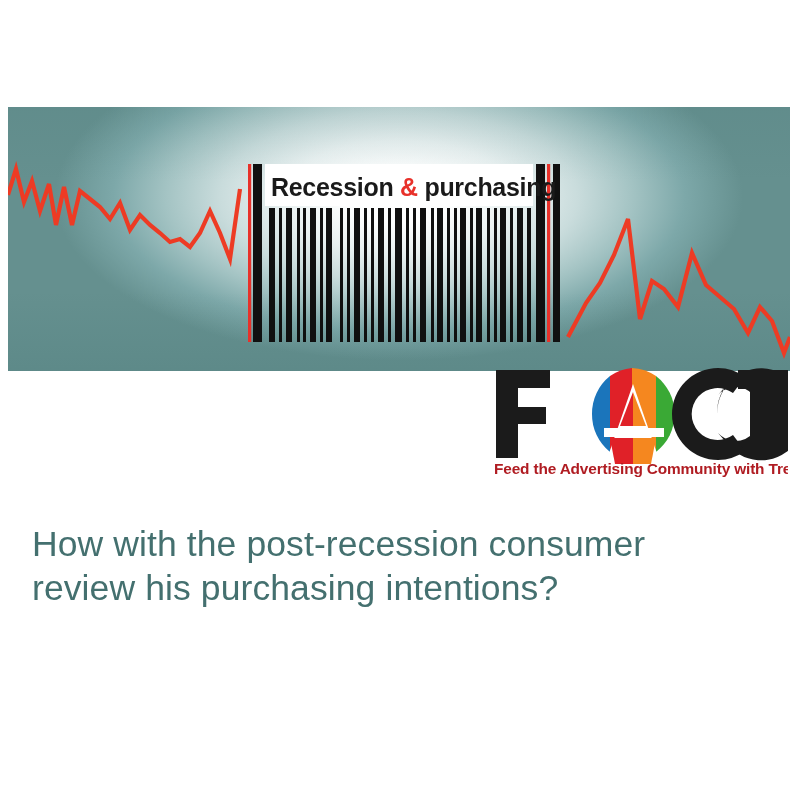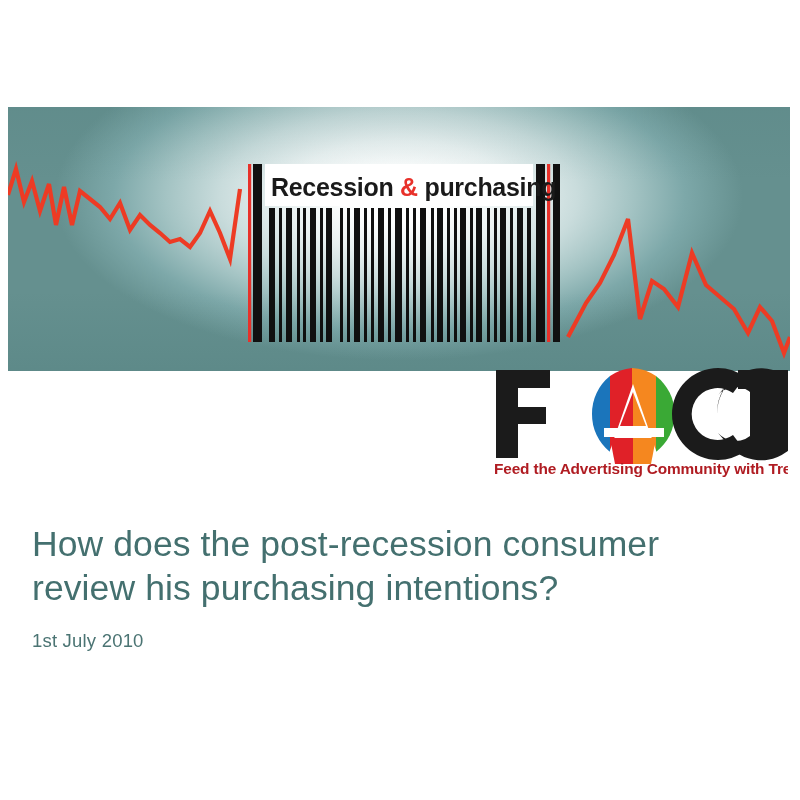--- a/index.html
+++ b/index.html
@@ -208,18 +208,17 @@
       <g fill="#1b1b1b">
         <path d="M252,4 H296 V22 H282 V92 H264 V22 H252 Z"></path>
         <path d="M246,4 H296 V23 H278 V92 H258 V23 H246 Z"></path>
       </g>
 
       <text x="2" y="108" font-family="'Liberation Sans', sans-serif" font-size="15.4" font-weight="bold" fill="#b01c22" letter-spacing="-0.15">Feed the Advertising Community with Trends</text>
     </svg>
   </div>
 
   <div id="title-block">
-    <h1 id="slide-title" style="color: rgb(68, 112, 111);">How does the post-recession consumer
+    <h1 id="slide-title" style="color: rgb(68, 112, 111);">How with the post-recession consumer
 review his purchasing intentions?</h1>
-    <p id="slide-date" style="color: rgb(75, 116, 115);">1st July 2010</p>
   </div>
 
 </div>
 
 </body></html>

